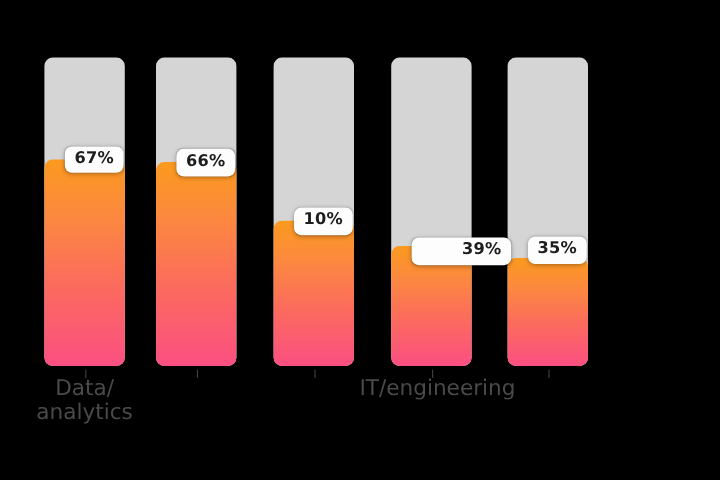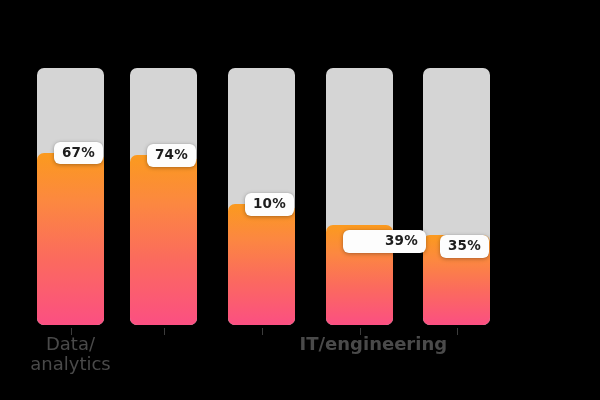--- a/index.html
+++ b/index.html
@@ -11,21 +11,20 @@
     width: 600px;
     height: 400px;
     overflow: hidden;
     font-family: "DejaVu Sans", "Liberation Sans", sans-serif;
   }
   #chart-root {
     position: relative;
     width: 600px;
     height: 290px;
     background: #000000;
-    margin-top: 20px;
   }
   .plot-area {
     position: absolute;
     left: 0;
     top: 0;
     width: 600px;
     height: 400px;
   }
   .bar-group {
     position: absolute;
@@ -90,35 +89,35 @@
         <div class="bar-fill" style="height: 172.19px;"></div>
       </div>
       <div class="value-badge" style="left: 54px; top: 121.81px;">67%</div>
       <div class="axis-tick" style="left: 70.5px;"></div>
       <div class="cat-label" style="left: 10.5px; width: 120px;">Data/
 analytics</div>
       <div class="bar-group" style="left: 130px; width: 67px; top: 48px; height: 257px;">
         <div class="bar-track"></div>
         <div class="bar-fill" style="height: 169.62px;"></div>
       </div>
-      <div class="value-badge" style="left: 147px; top: 124.38px;">74%</div>
+      <div class="value-badge" style="left: 147px; top: 124.38px;">66%</div>
       <div class="axis-tick" style="left: 163.5px;"></div>
       <div class="bar-group" style="left: 228px; width: 67px; top: 48px; height: 257px;">
         <div class="bar-track"></div>
         <div class="bar-fill" style="height: 120.79px;"></div>
       </div>
       <div class="value-badge" style="left: 245px; top: 173.21px;">10%</div>
       <div class="axis-tick" style="left: 261.5px;"></div>
       <div class="bar-group" style="left: 326px; width: 67px; top: 48px; height: 257px;">
         <div class="bar-track"></div>
         <div class="bar-fill" style="height: 100.23px;"></div>
       </div>
-      <div class="value-badge" style="left: 343px; top: 210px; padding-left: 42px;">39%</div>
+      <div class="value-badge" style="left: 343px; top: 198px; padding-left: 42px;">39%</div>
       <div class="axis-tick" style="left: 359.5px;"></div>
-      <div class="cat-label" style="left: 299.5px; width: 120px; font-weight: bold;">IT/engineering</div>
+      <div class="cat-label" style="left: 299.5px; width: 120px;">IT/engineering</div>
       <div class="bar-group" style="left: 423px; width: 67px; top: 48px; height: 257px;">
         <div class="bar-track"></div>
         <div class="bar-fill" style="height: 89.95px;"></div>
       </div>
-      <div class="value-badge" style="left: 440px; top: 215px;">35%</div>
+      <div class="value-badge" style="left: 440px; top: 197px;">35%</div>
       <div class="axis-tick" style="left: 456.5px;"></div>
     </div>
 </div>
 
 </body></html>

